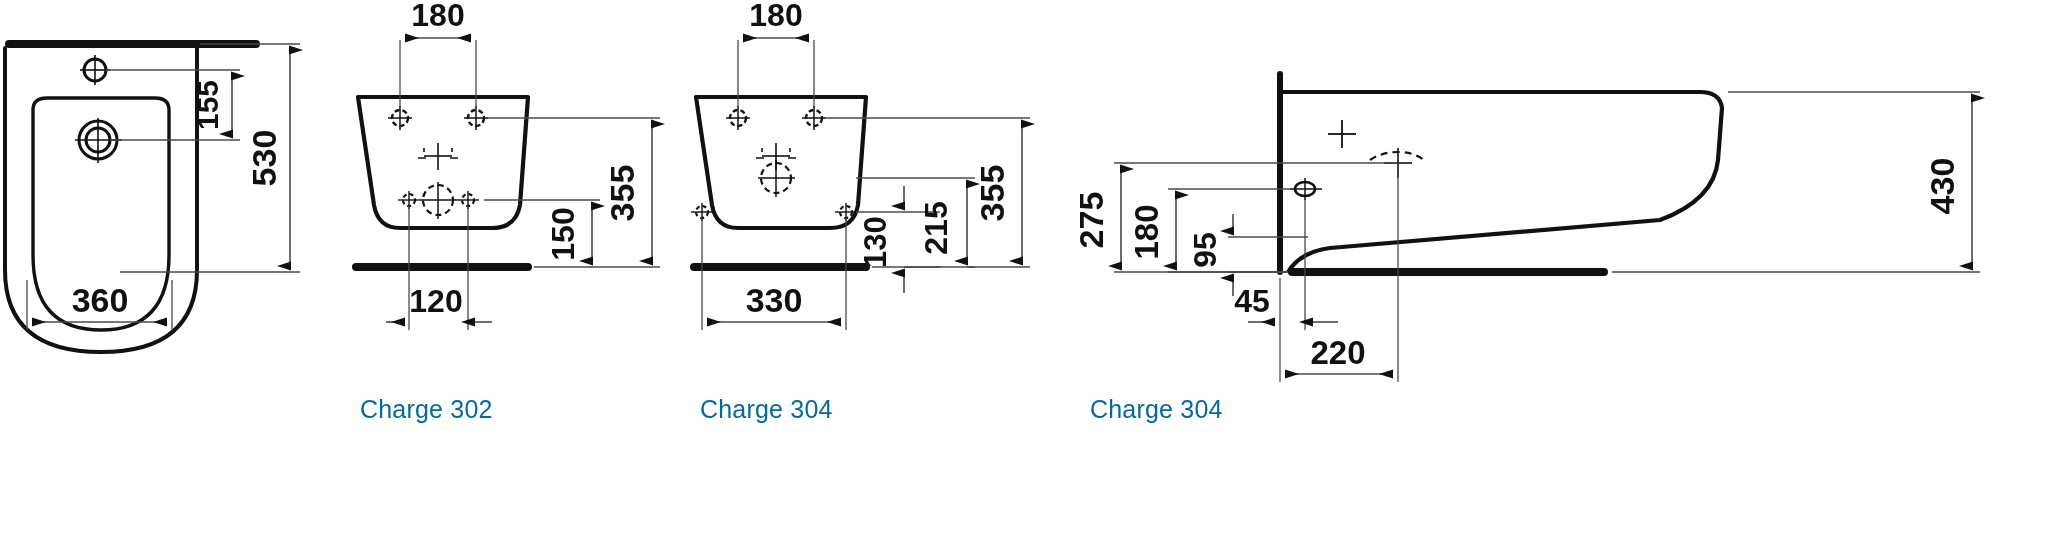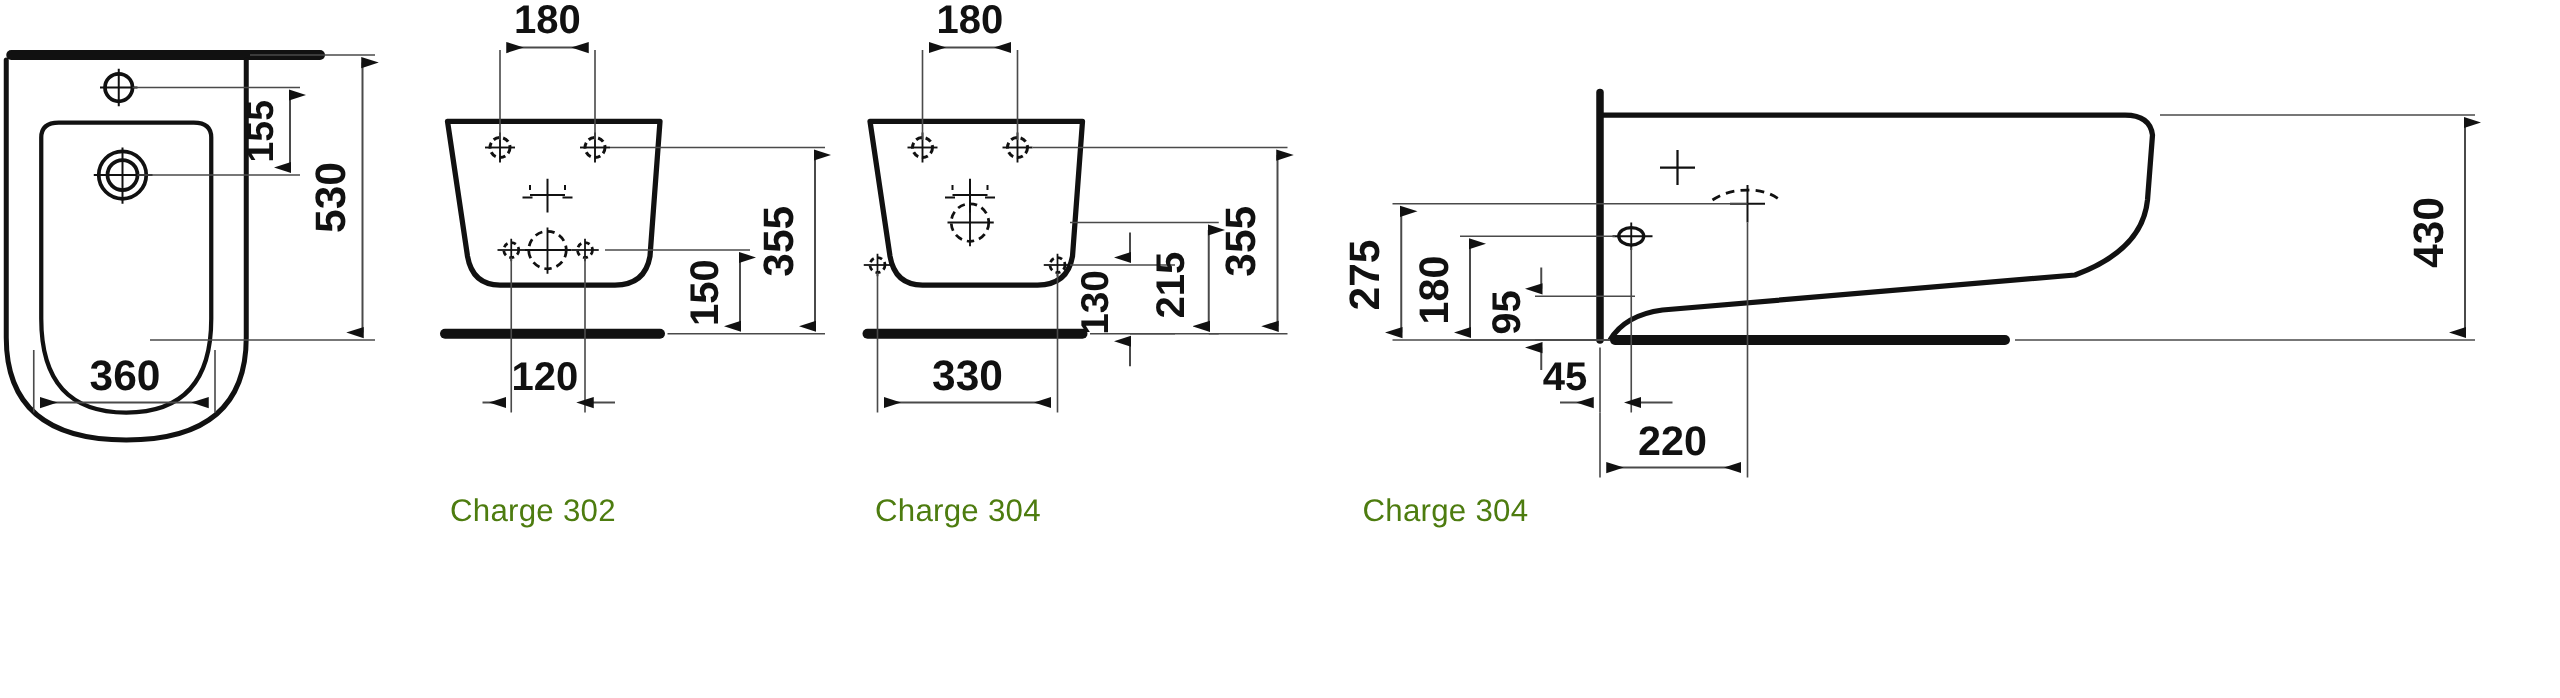--- a/index.html
+++ b/index.html
@@ -20,21 +20,21 @@
   }
   #sheet svg {
     position: absolute;
     left: 0;
     top: 0;
   }
   .cap {
     position: absolute;
     font-size: 25px;
     font-family: "Liberation Sans", sans-serif;
-    color: #4d7c0f;
+    color: #0369a1;
     letter-spacing: 0.2px;
     white-space: nowrap;
   }
 </style>
 </head>
 <body>
 
 <div id="sheet">
 
   <svg width="2048" height="558" viewBox="0 0 2048 558">

